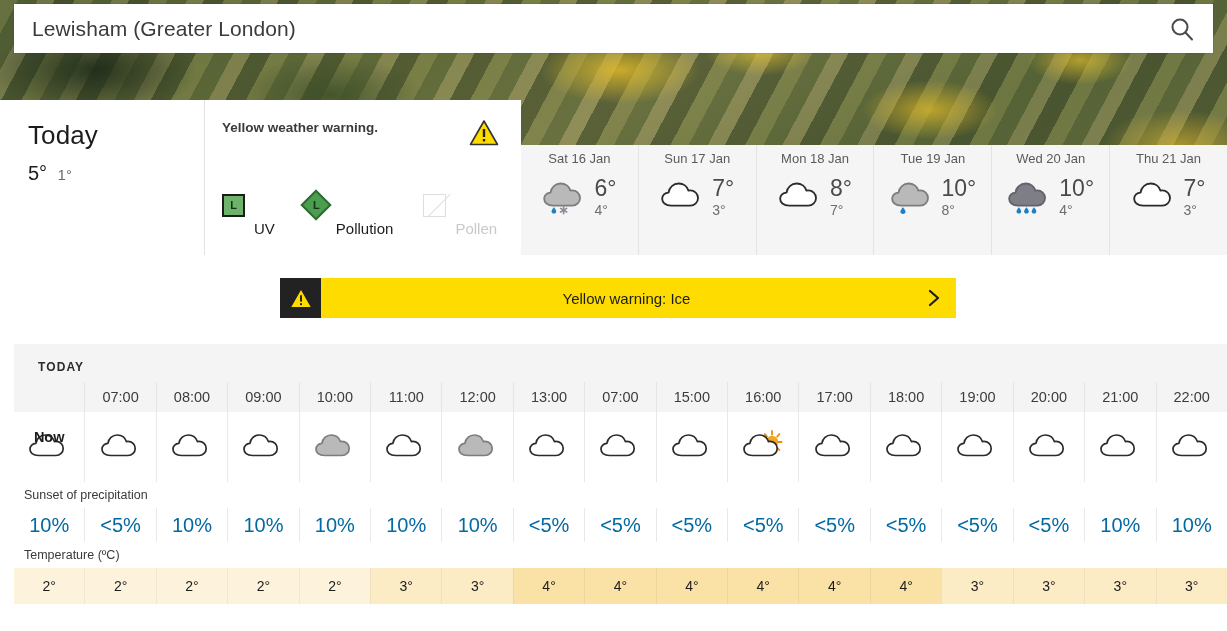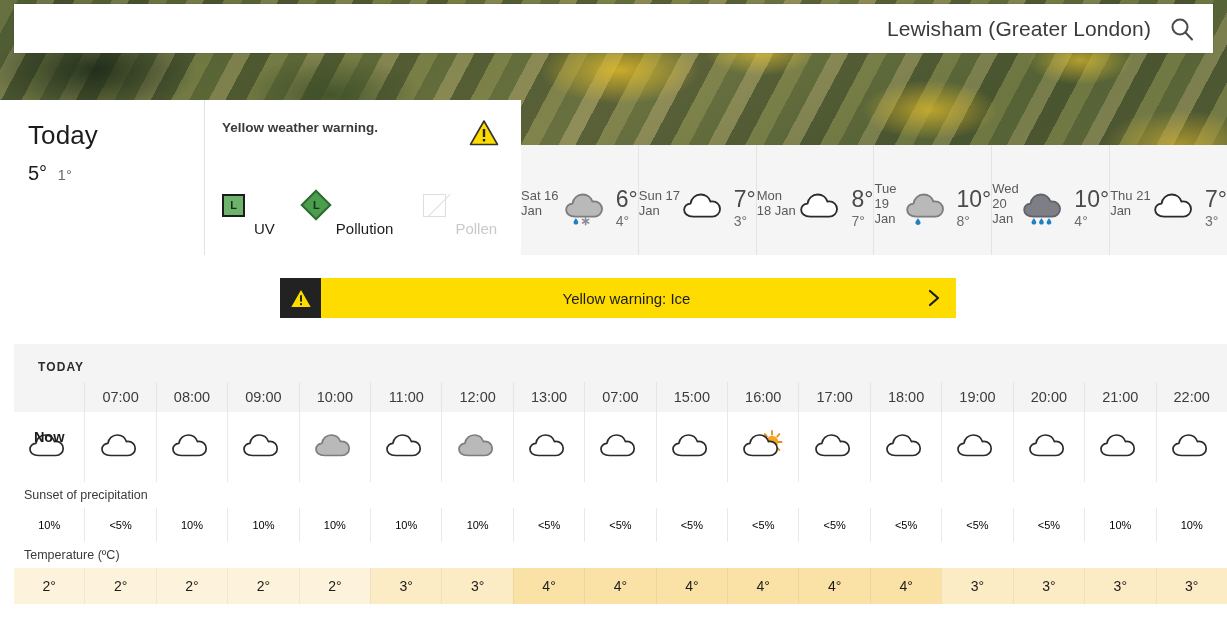--- a/index.html
+++ b/index.html
@@ -37,21 +37,21 @@
   }
 
   
   .searchbar {
     position: absolute; left: 14px; top: 4px; width: 1199px; height: 49px;
     background: #ffffff; display: flex; align-items: center;
     box-shadow: 0 0 0 1px rgba(0,0,0,.06);
   }
   .search-value {
     flex: 1; padding-left: 18px; font-size: 21px; color: #3b3b3b;
-    letter-spacing: .1px; white-space: nowrap; overflow: hidden; text-align: right;
+    letter-spacing: .1px; white-space: nowrap; overflow: hidden;
   }
   .search-icon-btn {
     width: 62px; height: 49px; display: flex; align-items: center; justify-content: center;
     cursor: pointer;
   }
 
   
   .today-card {
     position: absolute; left: 0; top: 100px; width: 521px; height: 155px;
     background: #ffffff; display: flex;
@@ -89,21 +89,21 @@
     background: #dedede; transform: rotate(-45deg); transform-origin: center;
   }
 
   
   .daystrip {
     position: absolute; left: 521px; top: 145px; width: 706px; height: 110px;
     background: #f5f5f5; display: flex;
   }
   .day {
     flex: 1; border-left: 1px solid #e4e4e4; position: relative;
-    display: flex; flex-direction: row; align-items: center; padding-top: 6px;
+    display: flex; flex-direction: column; align-items: center; padding-top: 6px;
     cursor: pointer;
   }
   .day:first-child { border-left: none; }
   .day-name { font-size: 13px; color: #5a5a5a; }
   .day-body { display: flex; align-items: center; margin-top: 10px; }
   .day-icon { width: 46px; height: 40px; position: relative; }
   .day-temps { margin-left: 6px; text-align: left; }
   .day-hi { font-size: 23px; color: #4a4a4a; line-height: 1.05; }
   .day-lo { font-size: 14px; color: #6d6d6d; margin-top: 2px; }
 
@@ -141,21 +141,21 @@
   .cell:first-child { border-left: none; }
   .hr-times { position: absolute; left: 0; bottom: 0; width: 100%; height: 30px; }
   .hr-times .cell { font-size: 14.5px; color: #3c3c3c; line-height: 30px; border-left-color: #e4e4e4; cursor: pointer; }
   .hr-times .cell.now { font-weight: bold; color: #1c1c1c; margin-top: 40px; }
 
   .hr-icons { height: 70px; }
   .hr-icons .cell { display: flex; align-items: center; justify-content: center; height: 70px; }
 
   .hr-sublabel { font-size: 12.5px; color: #3a3a3a; padding-left: 10px; height: 26px; line-height: 26px; }
   .hr-precip { height: 34px; }
-  .hr-precip .cell { font-size: 11px; color: #000000; line-height: 34px; }
+  .hr-precip .cell { font-size: 20px; color: #0369a1; line-height: 34px; }
 
   .hr-temps { height: 36px; }
   .hr-temps .cell { font-size: 14px; color: #1c1c1c; line-height: 36px; border-left-color: rgba(0,0,0,.05); }
   svg { display: block; }
 </style>
 </head>
 <body>
 
 <div class="page">
 

